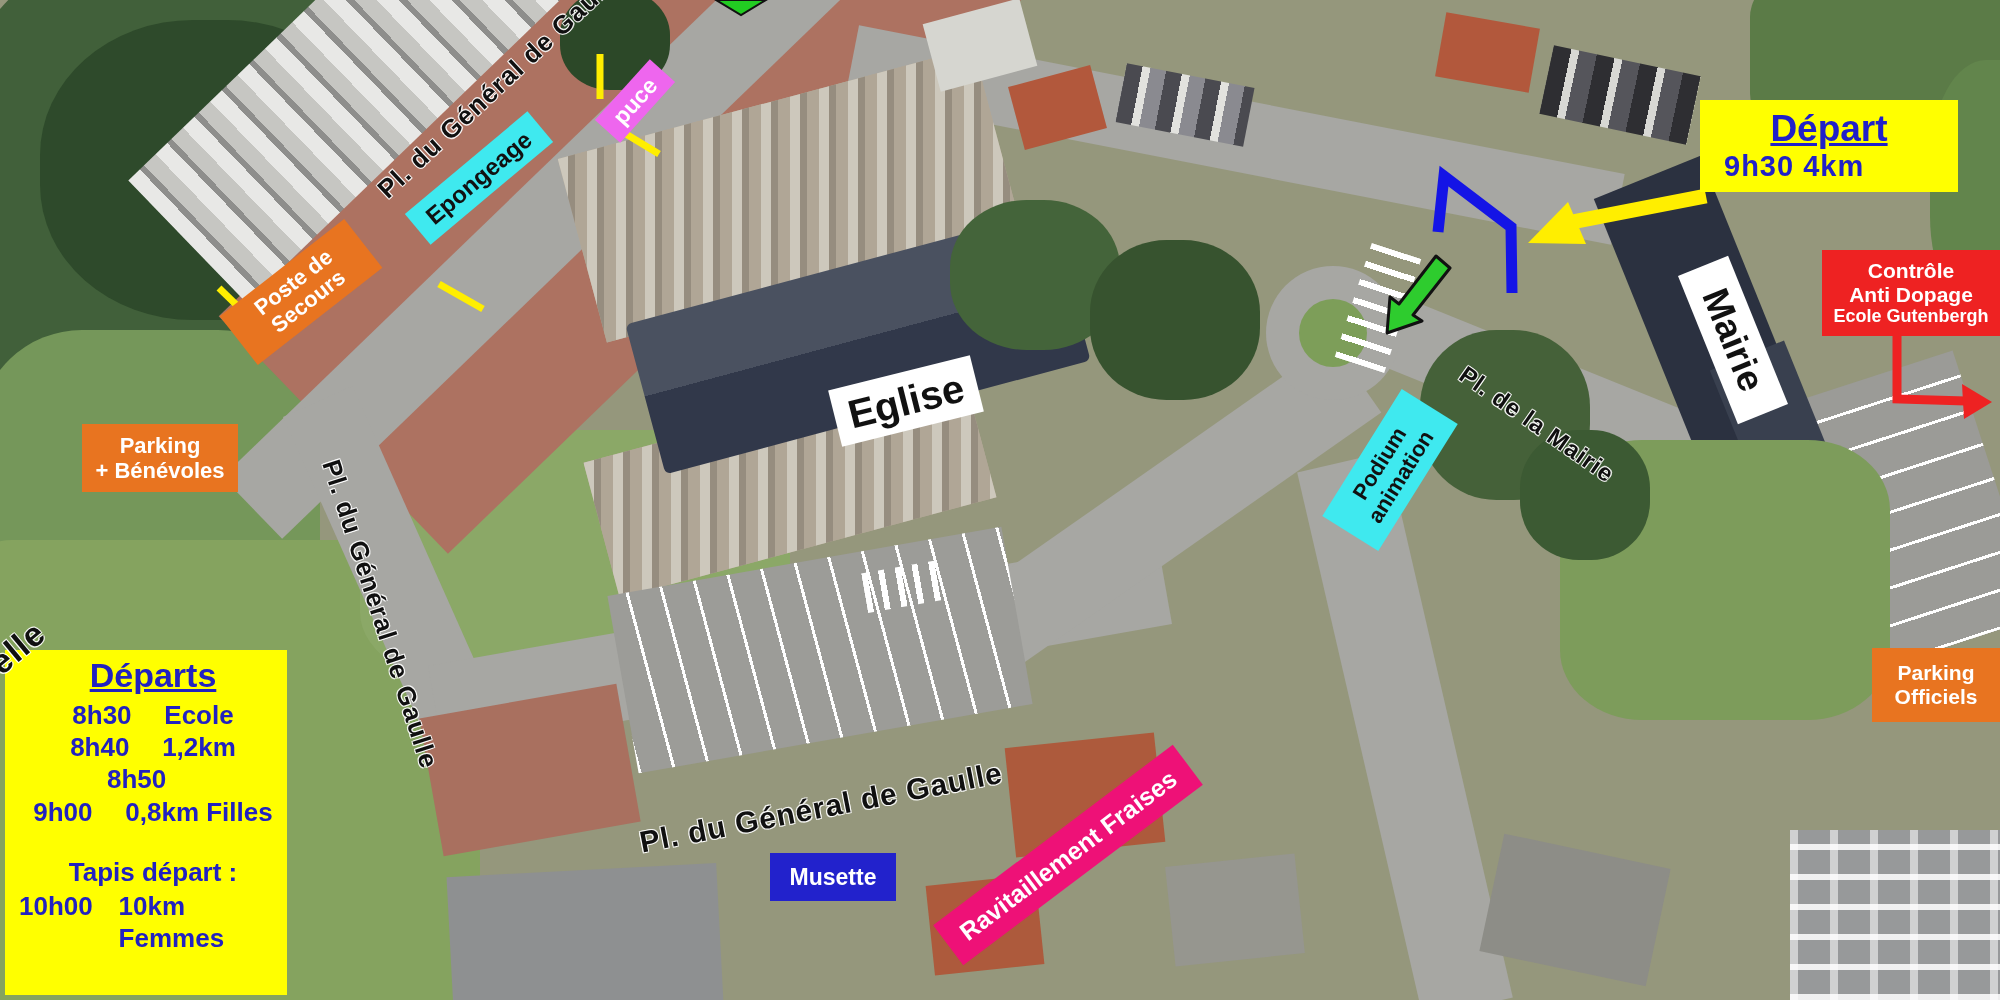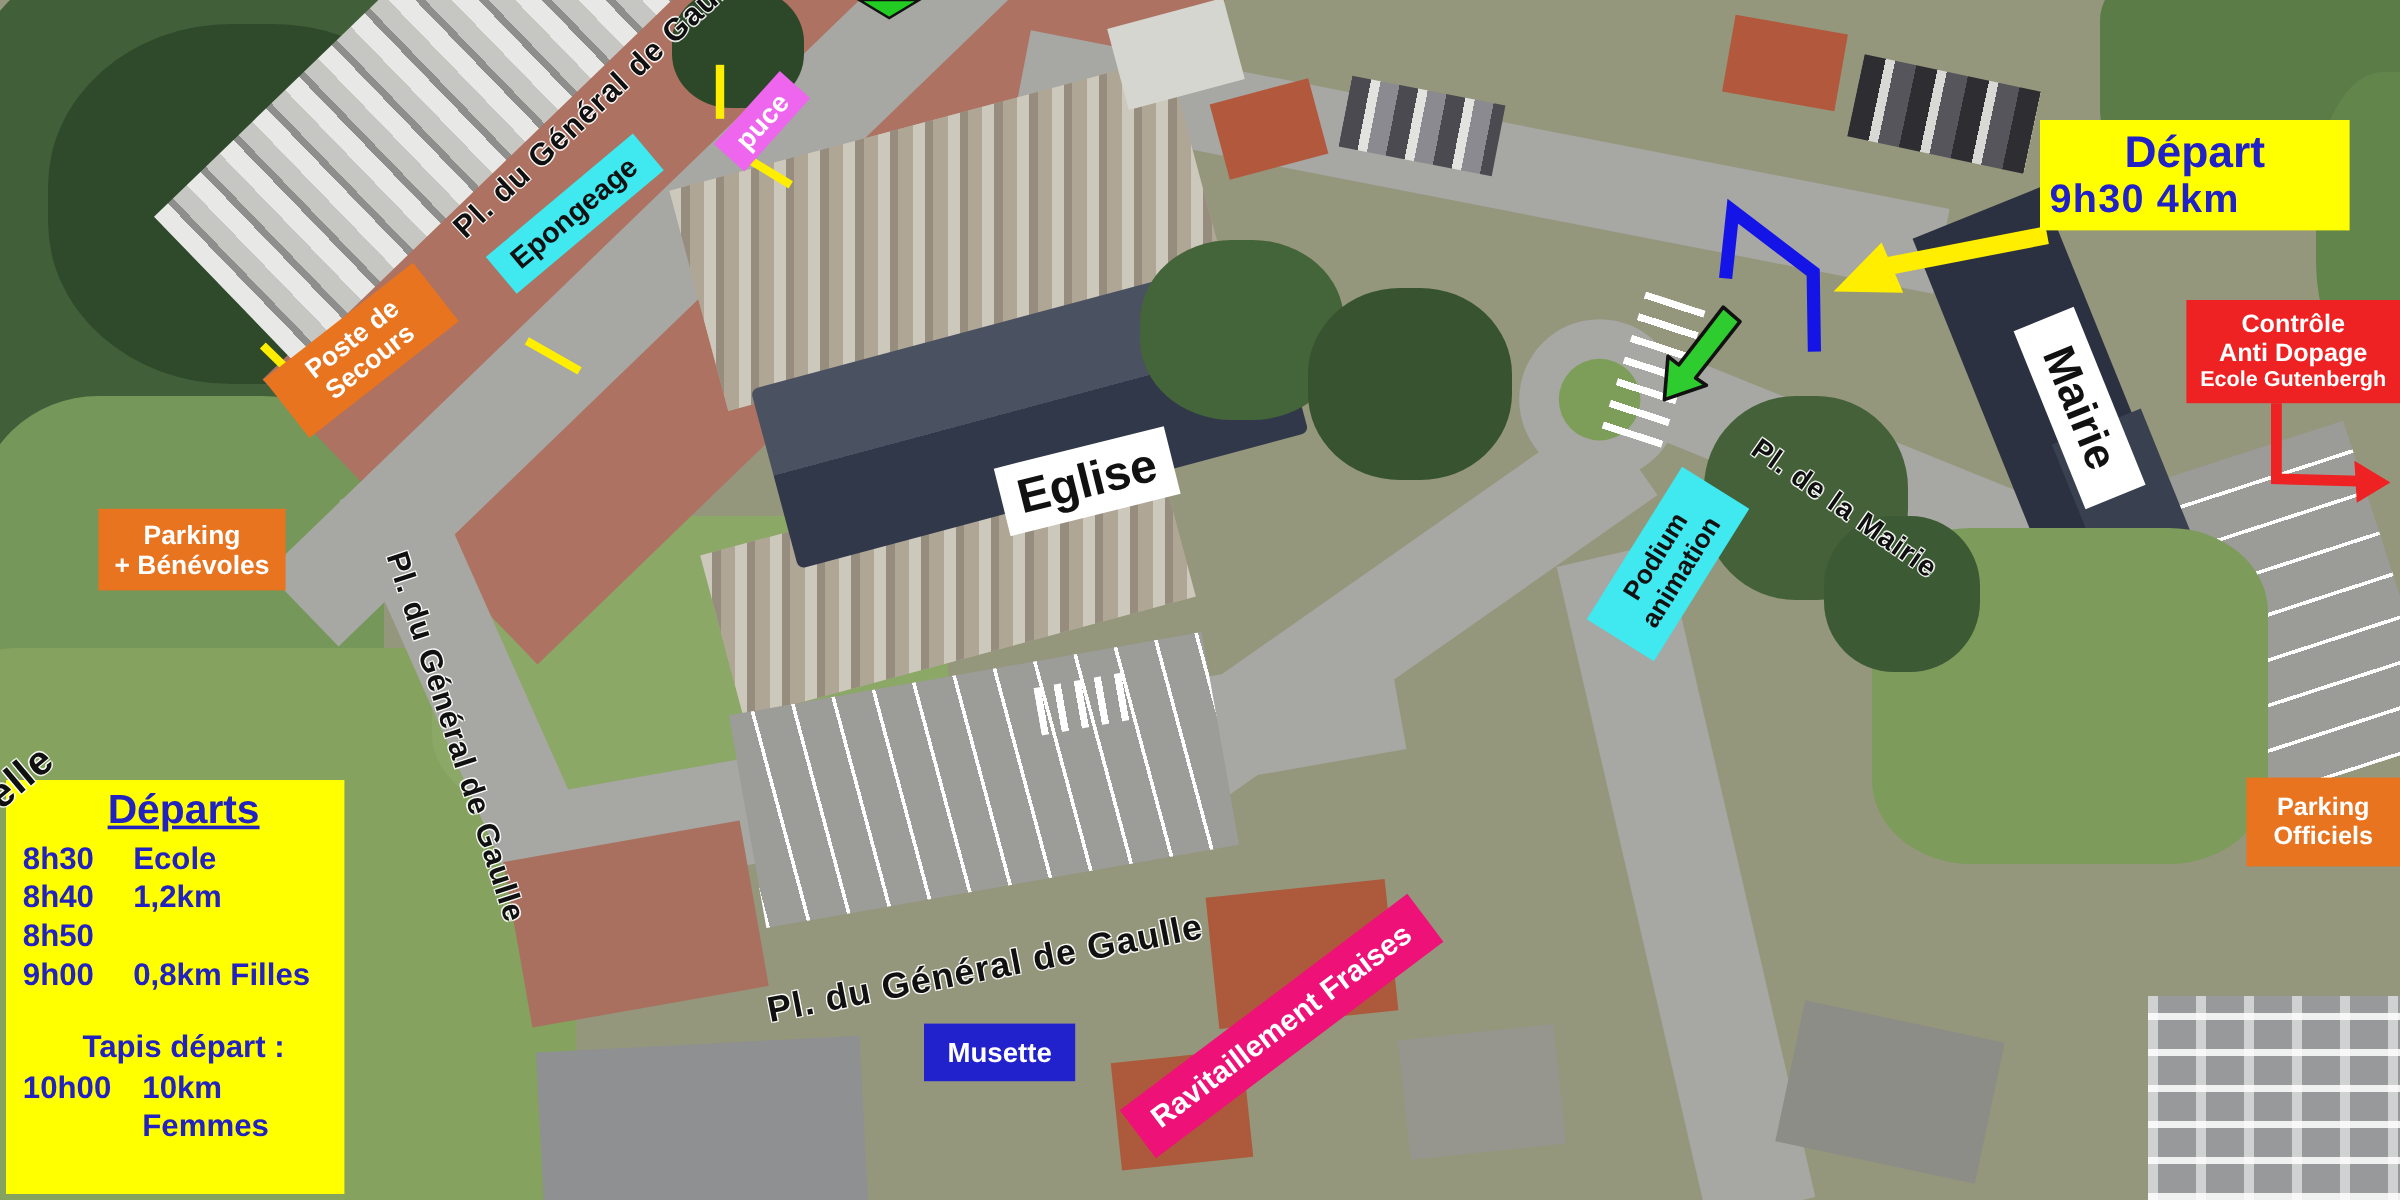--- a/index.html
+++ b/index.html
@@ -63,22 +63,22 @@
     background:repeating-linear-gradient(90deg,#4a4a50 0 16px,#e2e2de 16px 24px,#8a8a90 24px 40px);}
   .b-zebA{left:1352px;top:248px;width:52px;height:120px;transform:rotate(18deg);
     background:repeating-linear-gradient(0deg,#ffffff 0 6px,transparent 6px 19px);}
   .b-zebB{left:864px;top:566px;width:84px;height:40px;transform:rotate(-10deg);
     background:repeating-linear-gradient(90deg,#ffffff 0 6px,transparent 6px 17px);}
   
   #arrows{position:absolute;inset:0;z-index:5;}
   
   .ann{position:absolute;z-index:6;display:flex;flex-direction:column;align-items:center;justify-content:center;text-align:center;}
   .box-depart{left:1700px;top:100px;width:258px;height:92px;background:#ffff00;color:#2121c8;}
-  .dep-title{font-size:37px;line-height:1.1;}
-  .dep-time{font-size:33px;align-self:flex-start;padding-left:8px;letter-spacing:1px;}
+  .dep-title{font-size:37px;text-decoration:underline;line-height:1.1;}
+  .dep-time{font-size:29px;align-self:flex-start;padding-left:24px;letter-spacing:1px;}
   .box-controle{left:1822px;top:250px;width:178px;height:86px;background:#ee2222;color:#ffffff;line-height:1.12;}
   .ctrl-l12{font-size:21px;}
   .ctrl-l3{font-size:18px;}
   .lbl-eglise{left:833px;top:372px;width:146px;height:58px;background:#ffffff;color:#111;
     font-size:40px;transform:rotate(-14deg);}
   .lbl-mairie{left:1653px;top:313px;width:160px;height:54px;background:#ffffff;color:#111;
     font-size:37px;transform:rotate(68deg);}
   .lbl-poste{left:222px;top:261px;width:158px;height:62px;background:#e87420;color:#fff;
     font-size:22px;line-height:1.1;transform:rotate(-38deg);}
   .box-parkb{left:82px;top:424px;width:156px;height:68px;background:#e87420;color:#fff;
@@ -90,21 +90,21 @@
   .lbl-puce{left:594px;top:84px;width:82px;height:34px;background:#ee66ee;color:#fff;
     font-size:23px;transform:rotate(-48deg);}
   .lbl-podium{left:1315px;top:437px;width:150px;height:66px;background:#3fe9ef;color:#111;
     font-size:22px;line-height:1.15;transform:rotate(-58deg);}
   .lbl-musette{left:770px;top:853px;width:126px;height:48px;background:#2222cc;color:#fff;font-size:23px;}
   .lbl-ravito{left:918px;top:830px;width:300px;height:50px;background:#ee1177;color:#fff;
     font-size:25px;transform:rotate(-37deg);}
   .box-schedule{left:5px;top:650px;width:282px;height:345px;background:#ffff00;color:#2222c0;
     align-items:stretch;justify-content:flex-start;padding:6px 0 0 14px;box-sizing:border-box;text-align:left;}
   .sch-title{font-size:34px;text-decoration:underline;text-align:center;margin-bottom:4px;}
-  .sch-row{display:flex;font-size:26px;line-height:1.24;}
+  .sch-row{display:flex;font-size:26px;line-height:1.24;justify-content:center;}
   .sch-row .t{width:92px;}
   .sch-row.wide .t{width:106px;}
   .sch-sub{font-size:26px;text-align:center;margin-top:28px;line-height:1.3;}
   
   .street{position:absolute;z-index:6;color:#101010;white-space:nowrap;letter-spacing:1px;
     text-shadow:-1px -1px 0 rgba(255,255,255,.85),1px -1px 0 rgba(255,255,255,.85),
                 -1px 1px 0 rgba(255,255,255,.85),1px 1px 0 rgba(255,255,255,.85);}
   .st1{left:382px;top:178px;font-size:26px;transform:rotate(-43deg);transform-origin:left center;}
   .st2{left:330px;top:445px;font-size:26px;transform:rotate(72deg);transform-origin:left center;}
   .st3{left:640px;top:826px;font-size:30px;transform:rotate(-11deg);transform-origin:left center;}

